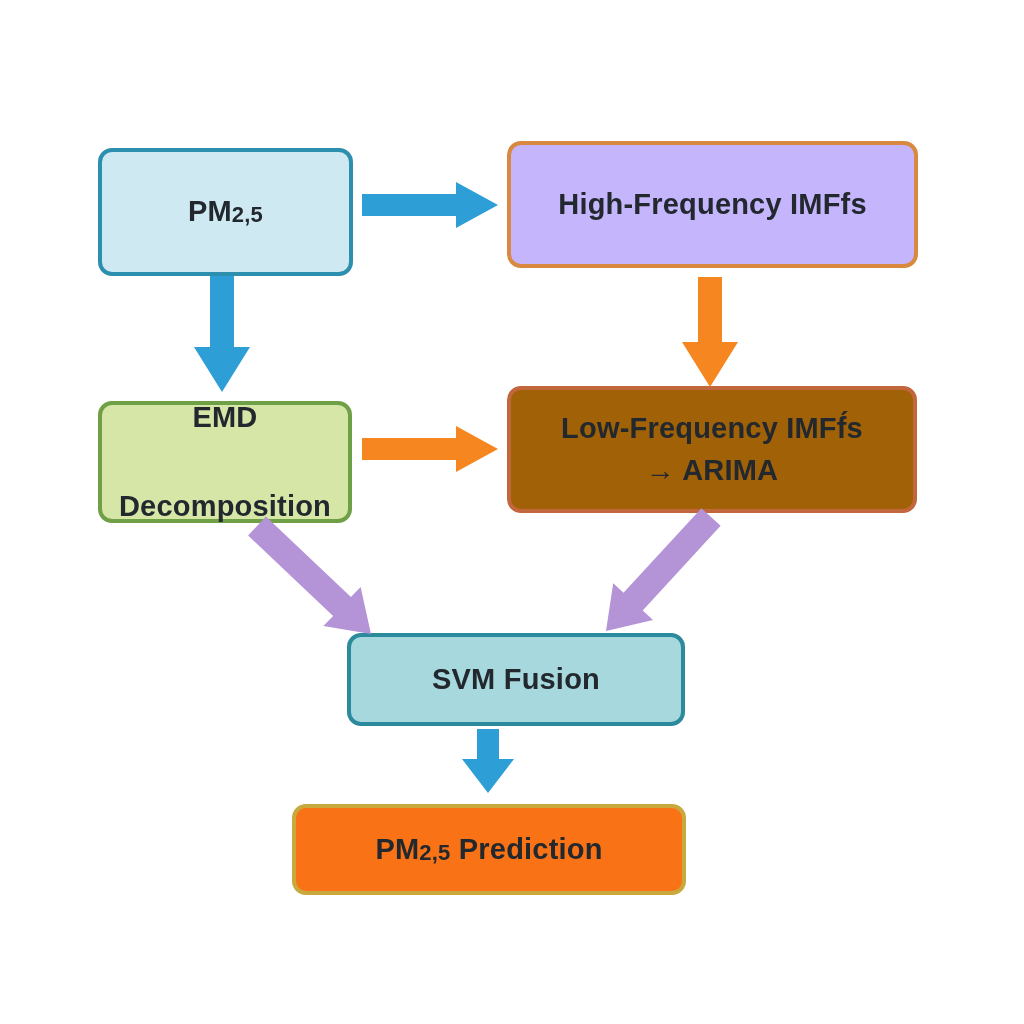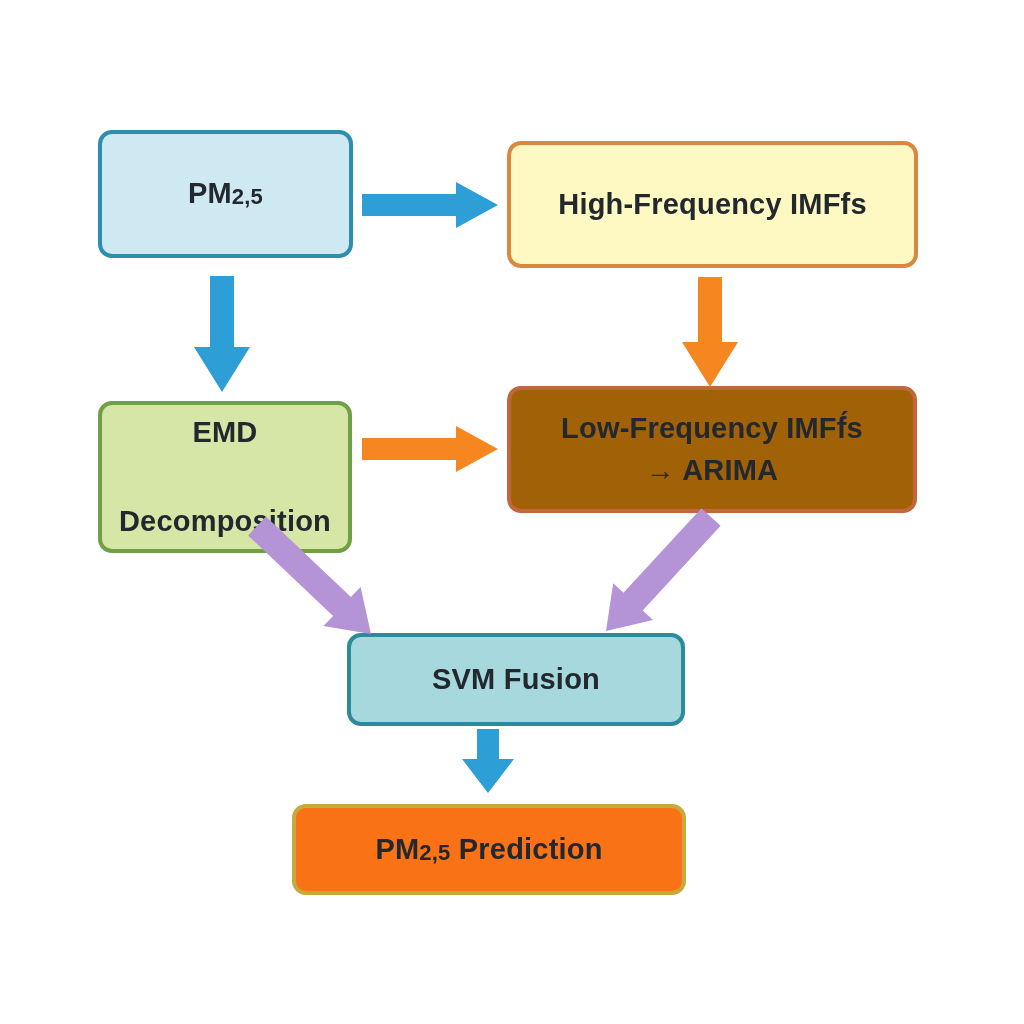--- a/index.html
+++ b/index.html
@@ -28,44 +28,44 @@
     font-weight: 600;
     color: #22282e;
     line-height: 1.42;
     letter-spacing: 0.2px;
   }
   .node .sub {
     font-size: 0.76em;
     vertical-align: -0.05em;
   }
   .node-blue   { background: #cfe9f3; border: 4px solid #2d8fae; }
-  .node-orange { background: #fef9c3; border: 4px solid #d8893f; }
+  .node-orange { background: #c4b5fd; border: 4px solid #d8893f; }
   .node-green  { background: #d5e6a6; border: 4px solid #6fa045; }
   .node-salmon { background: #a16207; border: 4px solid #c2663c; }
   .node-teal   { background: #a6d8dd; border: 4px solid #2b8a9c; margin-left: 27px; }
   .node-yellow { background: #f97316; border: 4px solid #c9a93d; }
   .arrow {
     position: absolute;
     display: block;
   }
 </style>
 </head>
 <body>
 
 <div class="canvas">
 
-  <div class="node node-blue" style="left:98px; top:130px; width:255px; height:128px;">
+  <div class="node node-blue" style="left:98px; top:148px; width:255px; height:128px;">
     <div><span>PM</span><span class="sub">2,5</span></div>
   </div>
 
   <div class="node node-orange" style="left:507px; top:141px; width:411px; height:127px;">
     <div>High-Frequency IMFfs</div>
   </div>
 
-  <div class="node node-green" style="left:98px; top:401px; width:254px; height:152px;gap:48px;">
+  <div class="node node-green" style="left:98px; top:401px; width:254px; height:122px;gap:48px;">
     <div>EMD</div>
     <div>Decomposition</div>
   </div>
 
   <div class="node node-salmon" style="left:507px; top:386px; width:410px; height:127px;">
     <div>Low-Frequency IMFf́s</div>
     <div>→ ARIMA</div>
   </div>
 
   <div class="node node-teal" style="left:320px; top:633px; width:338px; height:93px;">

